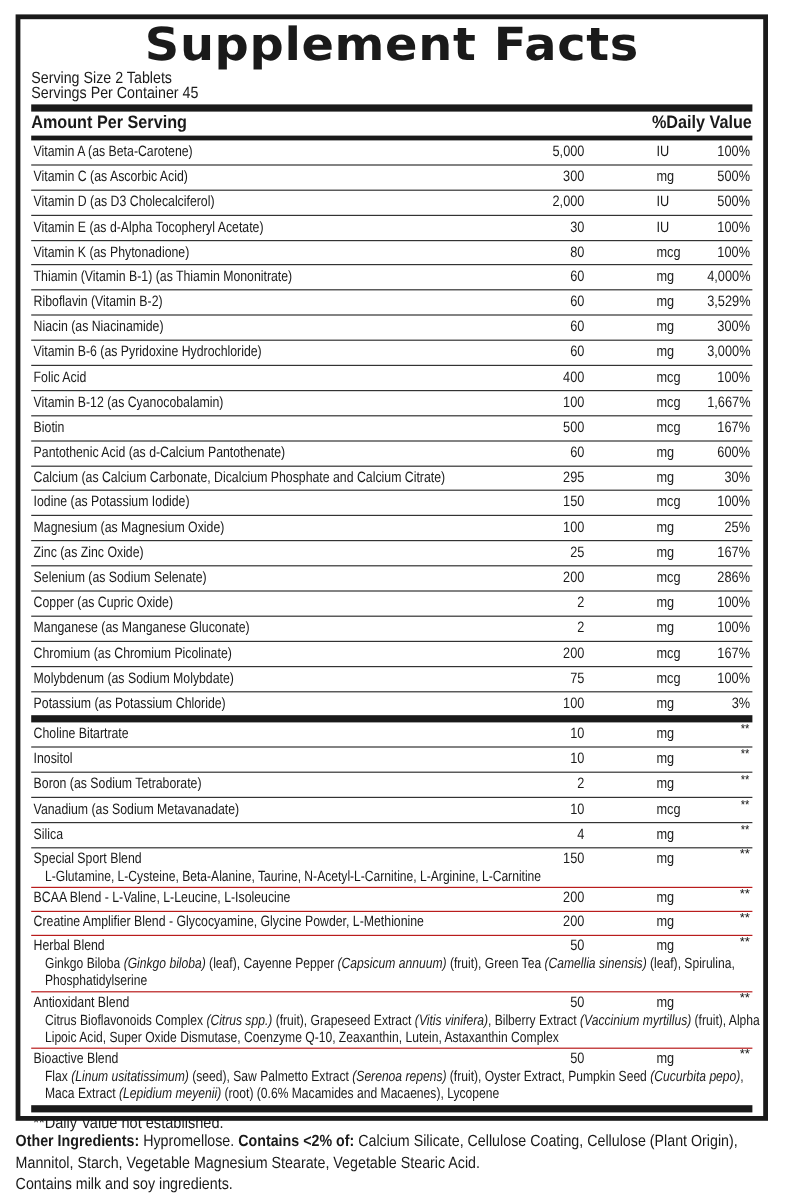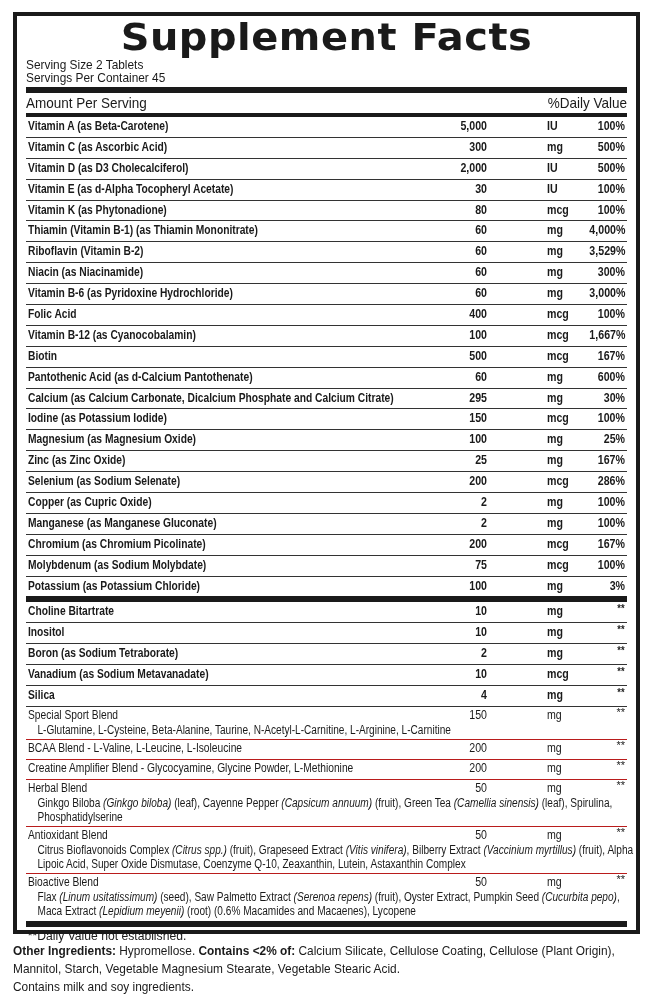--- a/index.html
+++ b/index.html
@@ -10,27 +10,27 @@
   }
   .inner { position: absolute; left: 9px; right: 9px; top: 0; }
   .title {
     text-align: center; font-family: "DejaVu Sans", sans-serif; font-weight: 900;
     font-size: 38px; letter-spacing: 0.5px; line-height: 42px; margin-top: 0px;
     transform: scaleX(1.05);
   }
   .serving { font-size: 13.5px; line-height: 13px; transform: scaleX(0.88); transform-origin: left; white-space: nowrap; }
   .bar-thick { height: 6px; background: #1a1a1a; margin-top: 3px; }
   .bar-med { height: 4px; background: #1a1a1a; }
-  .hdr { display: flex; justify-content: space-between; font-weight: 400; font-size: 15px; line-height: 20px; align-items: flex-end; }
+  .hdr { display: flex; justify-content: space-between; font-weight: 700; font-size: 15px; line-height: 20px; align-items: flex-end; }
   .hdr span { transform: scaleX(0.9); display: inline-block; }
   .hdr .l { transform-origin: left; }
   .hdr .r { transform-origin: right; }
   .row {
     position: relative; height: 19.9px; border-bottom: 1px solid #333;
-    font-size: 12.5px; line-height: 19px; white-space: nowrap; font-weight: bold;
+    font-size: 12.5px; line-height: 19px; white-space: nowrap;
   }
   .row.last { border-bottom: none; }
   .row .name { position: absolute; left: 2px; top: 0; transform: scaleX(0.82); transform-origin: left; }
   .row .amt { position: absolute; right: 140px; top: 0; width: 60px; text-align: right; transform: scaleX(0.85); transform-origin: right; }
   .row .unit { position: absolute; left: 521px; top: 0; transform: scaleX(0.85); transform-origin: left; }
   .row .dv { position: absolute; right: 2px; top: 0; transform: scaleX(0.85); transform-origin: right; }
   .row .dv.star { font-size: 11px; top: -3px; }
   .blend { position: relative; border-bottom: 1px solid #b91c1c; font-size: 12.5px; white-space: nowrap; }
   .blend .head { position: relative; height: 16px; line-height: 17px; }
   .blend .sub { padding-left: 14px; line-height: 14px; font-size: 12.3px; transform: scaleX(0.82); transform-origin: left; width: 122%; white-space: normal; padding-bottom: 2px; }

